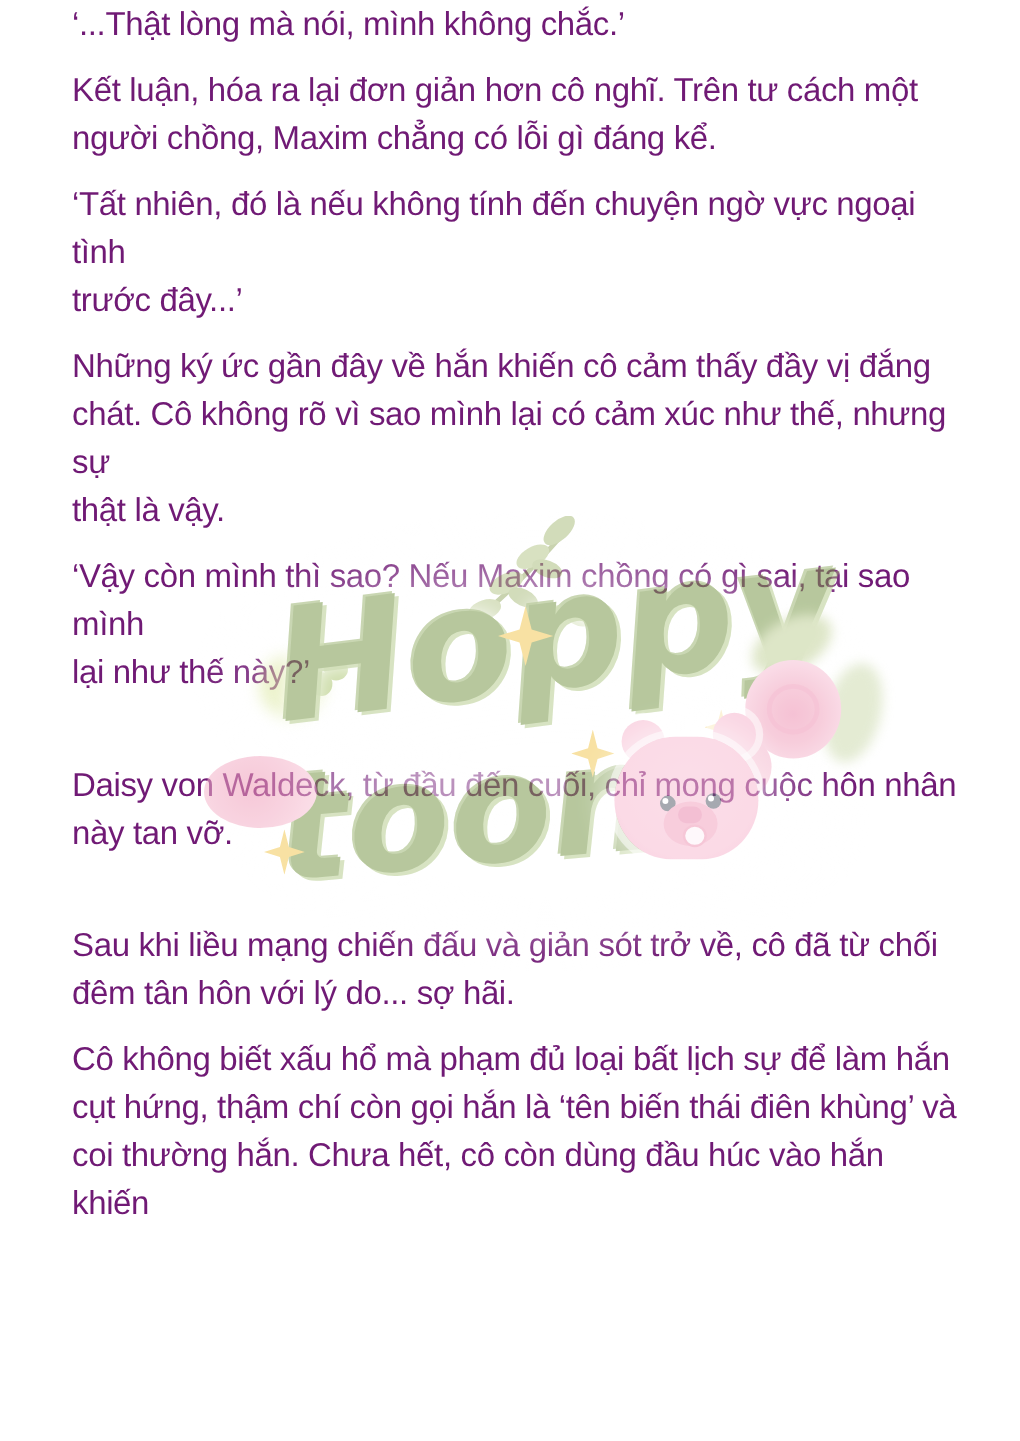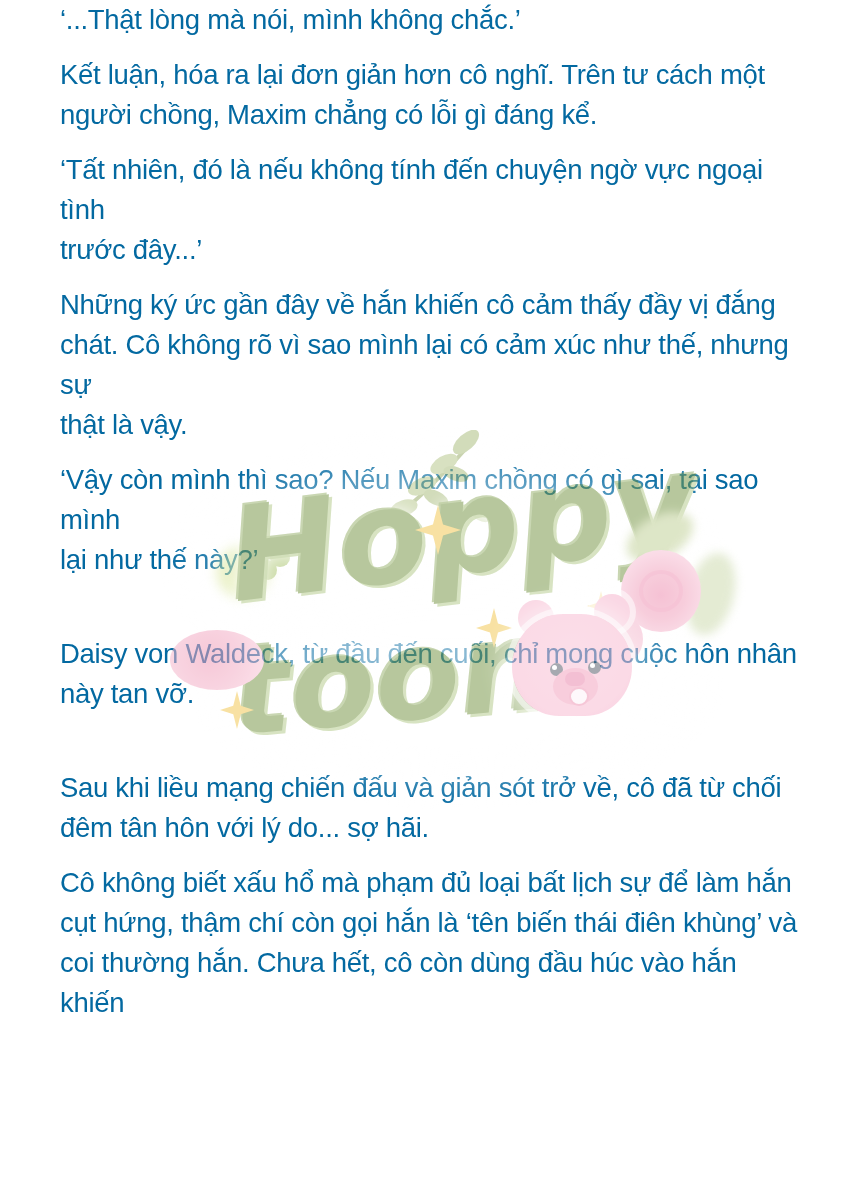--- a/index.html
+++ b/index.html
@@ -19,21 +19,21 @@
   .text-layer {
     position: absolute; inset: 0;
     padding: 0 46px 0 60px;
     z-index: 1;
   }
   .para {
     margin: 0 0 15px 0;
     font-size: 27.5px;
     line-height: 40px;
     letter-spacing: -0.3px;
-    color: #0369a1;
+    color: #701a75;
     white-space: pre-line;
     font-weight: 400;
   }
   .gap-large { margin-top: 54px; }
 
   
   .watermark {
     position: absolute; inset: 0;
     z-index: 2;
     opacity: 0.55;

